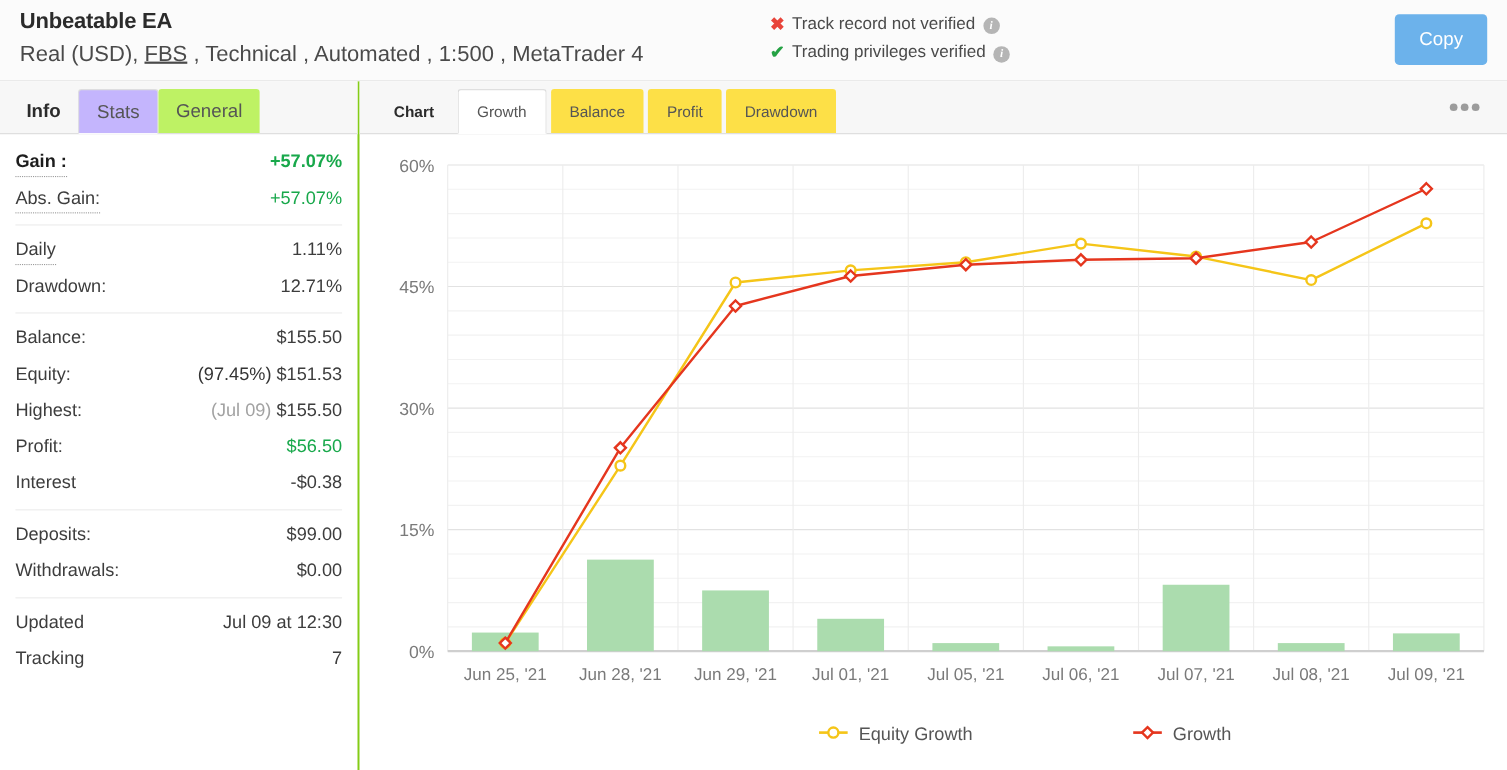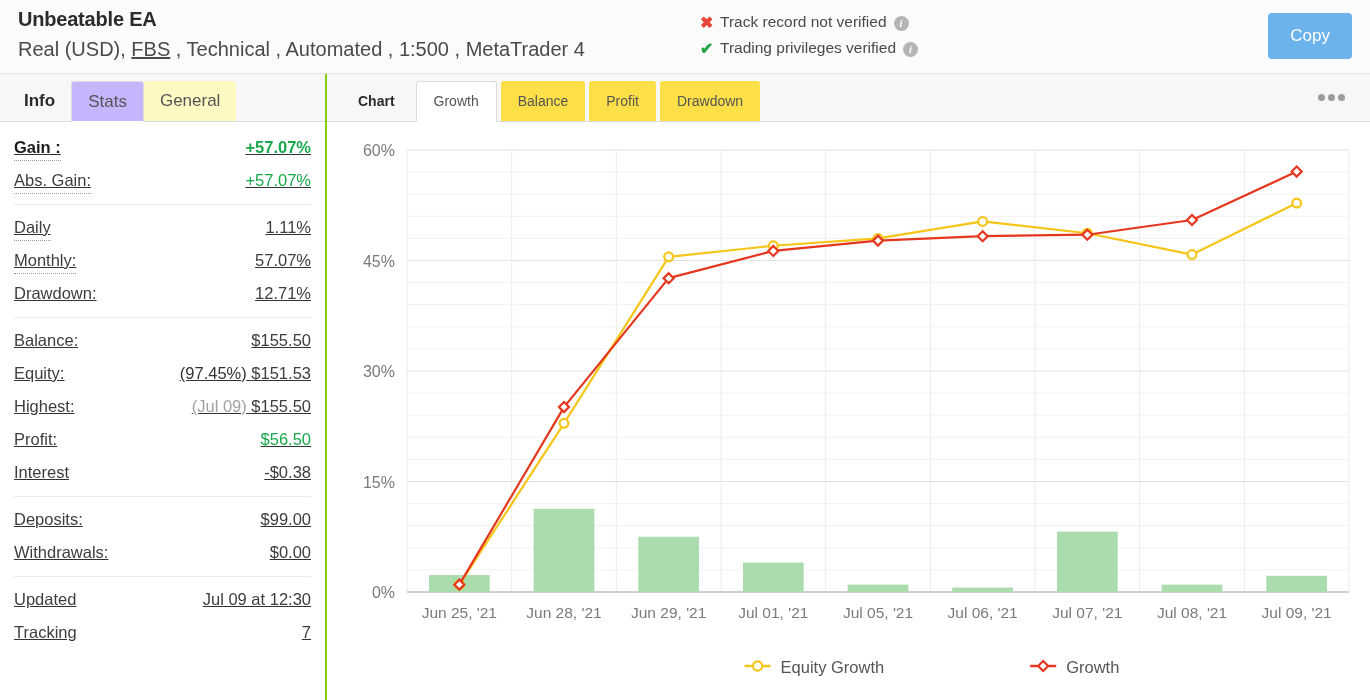--- a/index.html
+++ b/index.html
@@ -67,23 +67,23 @@
     border-bottom: 1px solid #dcdcdc;
     padding-left: 8px;
   }
   .side-tab {
     font-size: 17px; color: #555;
     padding: 0 16px; height: 40px; line-height: 40px;
     cursor: pointer; border-radius: 3px 3px 0 0;
   }
   .side-tab.label { color: #2b2b2b; font-weight: bold; background: transparent; }
   .side-tab.active { background: #c4b5fd; border: 1px solid #dcdcdc; border-bottom: 1px solid #fff; margin-bottom: -1px; height: 41px; line-height: 39px; }
-  .side-tab.inactive { background: #fef9c3; }
-
-  .stats { padding: 0 14px; text-decoration: underline; }
+  .side-tab.inactive { background: #bef264; }
+
+  .stats { padding: 0 14px; }
   .srow {
     display: flex; justify-content: space-between; align-items: baseline;
     font-size: 16.5px; height: 33px; line-height: 33px;
   }
   .srow .lbl { color: #3d3d3d; }
   .srow .lbl.dotted { border-bottom: 1px dotted #9a9a9a; line-height: 26px; cursor: help; }
   .srow .lbl.bold { font-weight: bold; color: #1d1d1d; }
   .srow .val { color: #3d3d3d; }
   .srow .val.green { color: #18a84b; font-weight: normal; }
   .srow .val.green.bold { font-weight: bold; }
@@ -156,24 +156,20 @@
           <span><span class="val green bold">+57.07%</span></span>
         </div>
         <div class="srow">
           <span class="lbl dotted">Abs. Gain:</span>
           <span><span class="val green">+57.07%</span></span>
         </div>
         <div class="sdiv"></div>
         <div class="srow">
           <span class="lbl dotted">Daily</span>
           <span><span class="val">1.11%</span></span>
-        </div>
-        <div class="srow">
-          <span class="lbl dotted">Monthly:</span>
-          <span><span class="val">57.07%</span></span>
         </div>
         <div class="srow">
           <span class="lbl">Drawdown:</span>
           <span><span class="val">12.71%</span></span>
         </div>
         <div class="sdiv"></div>
         <div class="srow">
           <span class="lbl">Balance:</span>
           <span><span class="val">$155.50</span></span>
         </div>

